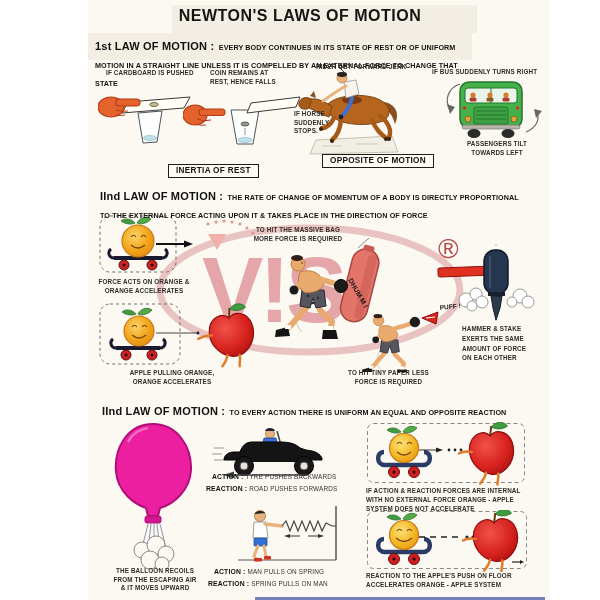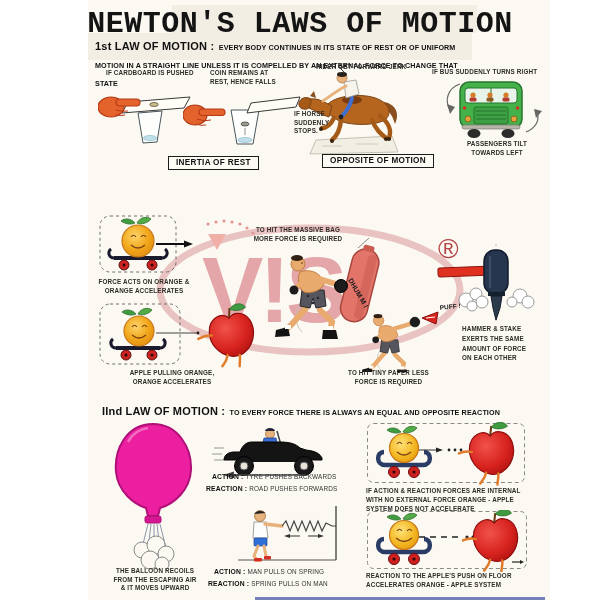--- a/index.html
+++ b/index.html
@@ -1,19 +1,19 @@
 <!DOCTYPE html>
 <html><head>
 <meta charset="utf-8">
 <style>
   html,body{margin:0;padding:0;background:#fff;font-family:"Liberation Sans",sans-serif;}
   .stage{position:relative;width:600px;height:600px;background:#ffffff;overflow:hidden;}
   .poster{position:absolute;left:88px;top:0;width:462px;height:600px;background:#fbf9f2;}
   .band{position:absolute;background:#f2eee3;}
-  .title{position:absolute;left:50%;top:7px;transform:translateX(-50%);font-size:30px;font-weight:800;letter-spacing:.5px;color:#141414;white-space:nowrap;z-index:3;font-family:Liberation Mono, monospace;}
+  .title{position:absolute;left:50%;top:7px;transform:translateX(-50%);font-size:16px;font-weight:800;letter-spacing:.5px;color:#141414;white-space:nowrap;z-index:3;}
   .law{position:absolute;z-index:3;color:#111;}
   .law .lh{font-size:11px;font-weight:800;letter-spacing:.2px;}
   .law .lb{font-size:7.2px;font-weight:700;letter-spacing:.1px;}
   .cap{position:absolute;z-index:3;font-weight:700;font-size:6.3px;line-height:1.35;color:#2e2c28;letter-spacing:.15px;}
   .cap.c{text-align:center;}
   .cap.nw{white-space:nowrap;}
   .labelbox{position:absolute;z-index:3;border:1.6px solid #1c1c1c;background:#fdfbf4;padding:1px 7px 2px;font-size:8.2px;font-weight:800;color:#111;letter-spacing:.3px;white-space:nowrap;}
   .actline{position:absolute;z-index:3;font-size:6.4px;color:#333;white-space:nowrap;letter-spacing:.15px;}
   .actline b{font-size:6.8px;font-weight:800;color:#0f0f0f;margin-right:2px;}
   .art{position:absolute;z-index:2;}
@@ -94,21 +94,21 @@
     <ellipse cx="62" cy="36" rx="4" ry="2" fill="#9a9a90" stroke="#444" stroke-width="0.8"></ellipse>
     <path d="M62,40 L62,47" stroke="#777" stroke-width="0.8"></path>
     <polygon points="68,15 117,9 113,19 64,25" fill="#fffdf5" stroke="#3a3a3a" stroke-width="1"></polygon>
     <g>
       <ellipse cx="12" cy="27" rx="12" ry="10" fill="#e4632c" stroke="#b53a17" stroke-width="1.2"></ellipse>
       <rect x="16" y="21" width="26" height="6.5" rx="3.2" fill="#e4632c" stroke="#b53a17" stroke-width="1.2"></rect>
       <path d="M14,31 q7,3 14,1 M13,36 q5,2 10,1" stroke="#b53a17" stroke-width="1" fill="none"></path>
     </g>
   </svg>
 
-  <div class="labelbox" style="left:168px;top:156px">INERTIA OF REST</div>
+  <div class="labelbox" style="left:168px;top:164px">INERTIA OF REST</div>
 
   <div class="cap nw" style="left:316px;top:63px">RIDER GET FORWARD JERK</div>
   <svg class="art" style="left:296px;top:68px" width="115" height="88" viewBox="0 0 115 88">
     <polygon points="20,72 96,68 102,84 14,86" fill="#f1eee3" stroke="#b9b4a4" stroke-width="0.8"></polygon>
     <path d="M26,78 h20 M60,76 h22" stroke="#cac4b2" stroke-width="0.8"></path>
     <path d="M88,34 C100,36 104,46 99,56 C97,50 95,44 88,40 Z" fill="#8a4f1d"></path>
     <path d="M32,36 C42,26 72,25 84,32 C94,37 96,46 89,52 C76,59 48,57 40,51 C32,46 28,42 32,36 Z" fill="#b5651d" stroke="#7a4315" stroke-width="1"></path>
     <path d="M36,38 C28,34 22,30 15,31 C9,32 8,37 13,40 C18,42 26,47 33,49 Z" fill="#b5651d" stroke="#7a4315" stroke-width="1"></path>
     <path d="M15,31 C10,28 4,30 3,35 C2,39 6,42 11,41 C14,40 15,36 15,31 Z" fill="#a55a18" stroke="#7a4315" stroke-width="1"></path>
     <polygon points="14,28 18,23 20,30" fill="#8a4f1d"></polygon>
@@ -158,20 +158,24 @@
     <circle cx="28" cy="43" r="3" fill="#e8a13c" stroke="#7a5a16" stroke-width="0.8"></circle>
     <circle cx="74" cy="43" r="3" fill="#e8a13c" stroke="#7a5a16" stroke-width="0.8"></circle>
     <rect x="22" y="49" width="58" height="4" rx="2" fill="#b9b4a8" stroke="#777" stroke-width="0.7"></rect>
     <ellipse cx="34" cy="57.5" rx="6.5" ry="4.5" fill="#2b2b2b"></ellipse>
     <ellipse cx="68" cy="57.5" rx="6.5" ry="4.5" fill="#2b2b2b"></ellipse>
     <path d="M86,56 C96,52 100,44 97,36" stroke="#666" stroke-width="1.2" fill="none"></path>
     <polygon points="94,33 102,35 96,42" fill="#666"></polygon>
   </svg>
   <div class="cap c" style="left:462px;top:140px;width:70px">PASSENGERS TILT TOWARDS LEFT</div>
 
+  <div class="law" style="left:100px;top:186px;width:425px">
+    <span class="lh">IInd LAW OF MOTION :</span>
+    <span class="lb">THE RATE OF CHANGE OF MOMENTUM OF A BODY IS DIRECTLY PROPORTIONAL TO THE EXTERNAL FORCE ACTING UPON IT &amp; TAKES PLACE IN THE DIRECTION OF FORCE</span>
+  </div>
 
   <svg class="art" style="left:98px;top:214px" width="100" height="62" viewBox="0 0 100 62">
     <rect x="2" y="2" width="76" height="56" rx="10" fill="none" stroke="#6f6f6f" stroke-width="1" stroke-dasharray="3,3"></rect>
     <g>
       <path d="M16,44 L64,44" stroke="#1a1a2e" stroke-width="4"></path>
       <path d="M16,44 C11,44 9,38 13,35 M64,44 C69,44 71,38 67,35" stroke="#1a1a2e" stroke-width="3" fill="none"></path>
       <circle cx="26" cy="51" r="5" fill="#cc2222" stroke="#551010" stroke-width="1"></circle>
         <circle cx="26" cy="51" r="1.5" fill="#2b0b0b"></circle>
       <circle cx="54" cy="51" r="5" fill="#cc2222" stroke="#551010" stroke-width="1"></circle>
         <circle cx="54" cy="51" r="1.5" fill="#2b0b0b"></circle>
@@ -285,21 +289,21 @@
         <circle cx="92" cy="58" r="6"></circle>
         <circle cx="76" cy="58" r="5"></circle>
     </g>
     <rect x="52" y="48" width="17" height="4" fill="#15202e"></rect>
     <polygon points="55,52 66,52 64,64 60,76 57,64" fill="#2c3a4e" stroke="#131c28" stroke-width="1"></polygon>
   </svg>
   <div class="cap" style="left:462px;top:324px;width:68px;line-height:1.55">HAMMER &amp; STAKE EXERTS THE SAME AMOUNT OF FORCE ON EACH OTHER</div>
 
   <div class="law" style="left:102px;top:401px;width:430px">
     <span class="lh">IInd LAW OF MOTION :</span>
-    <span class="lb">TO EVERY FORCE THERE IS ALWAYS AN EQUAL AND OPPOSITE REACTION</span>
+    <span class="lb">TO EVERY ACTION THERE IS UNIFORM AN EQUAL AND OPPOSITE REACTION</span>
   </div>
 
   <svg class="art" style="left:106px;top:420px" width="95" height="150" viewBox="0 0 95 150">
     <path d="M47,4 C20,4 8,30 10,52 C12,72 28,84 40,88 L42,96 L52,96 L54,88 C68,84 84,70 85,50 C86,28 72,4 47,4 Z" fill="#ec1fa0" stroke="#b00f78" stroke-width="2"></path>
     <path d="M22,22 C26,14 34,9 42,8" stroke="#ffffff" stroke-width="2.5" fill="none" opacity="0.35"></path>
     <rect x="39" y="96" width="16" height="7" rx="2" fill="#d41690" stroke="#b00f78" stroke-width="1"></rect>
     <g stroke="#7a8aa0" stroke-width="0.9">
       <line x1="42" y1="104" x2="36" y2="128"></line>
         <line x1="45" y1="104" x2="42" y2="130"></line>
         <line x1="48" y1="104" x2="48" y2="131"></line>

